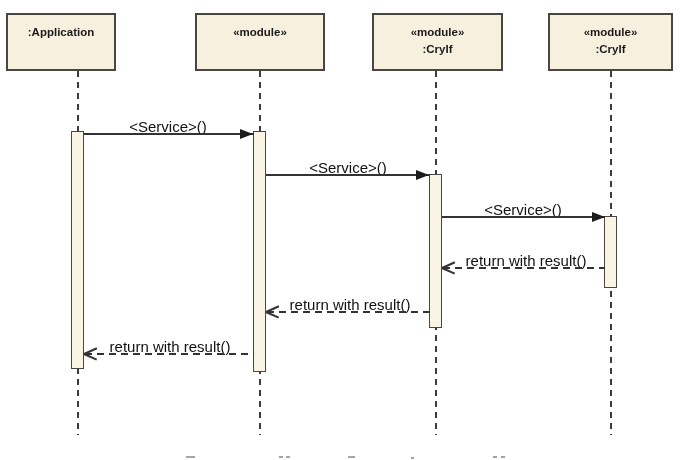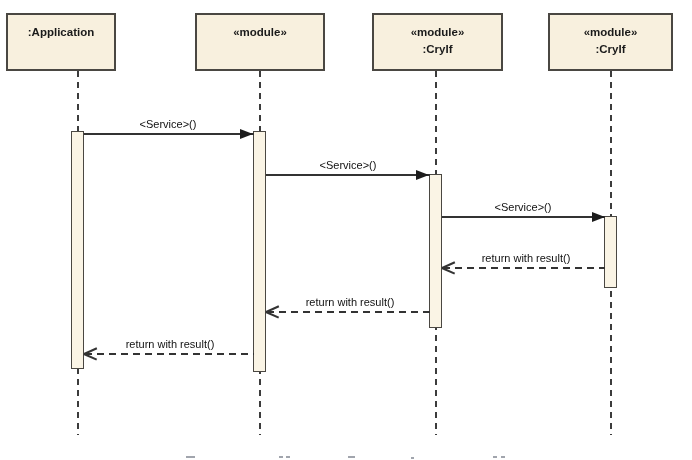--- a/index.html
+++ b/index.html
@@ -49,21 +49,21 @@
   
   .mline { position: absolute; height: 1.6px; }
   .mline.solid  { background: #333333; }
   .mline.dashed { background: repeating-linear-gradient(to right, #333333 0 7px, transparent 7px 12px); }
 
   
   .mlabel {
     position: absolute;
     transform: translateX(-50%);
     white-space: nowrap;
-    font-size: 11px;
+    font-size: 15px;
     color: #111111;
   }
 
   
   .arr-solid {
     position: absolute;
     width: 0; height: 0;
     border-top: 5px solid transparent;
     border-bottom: 5px solid transparent;
     border-left: 13px solid #1C1C1C;

